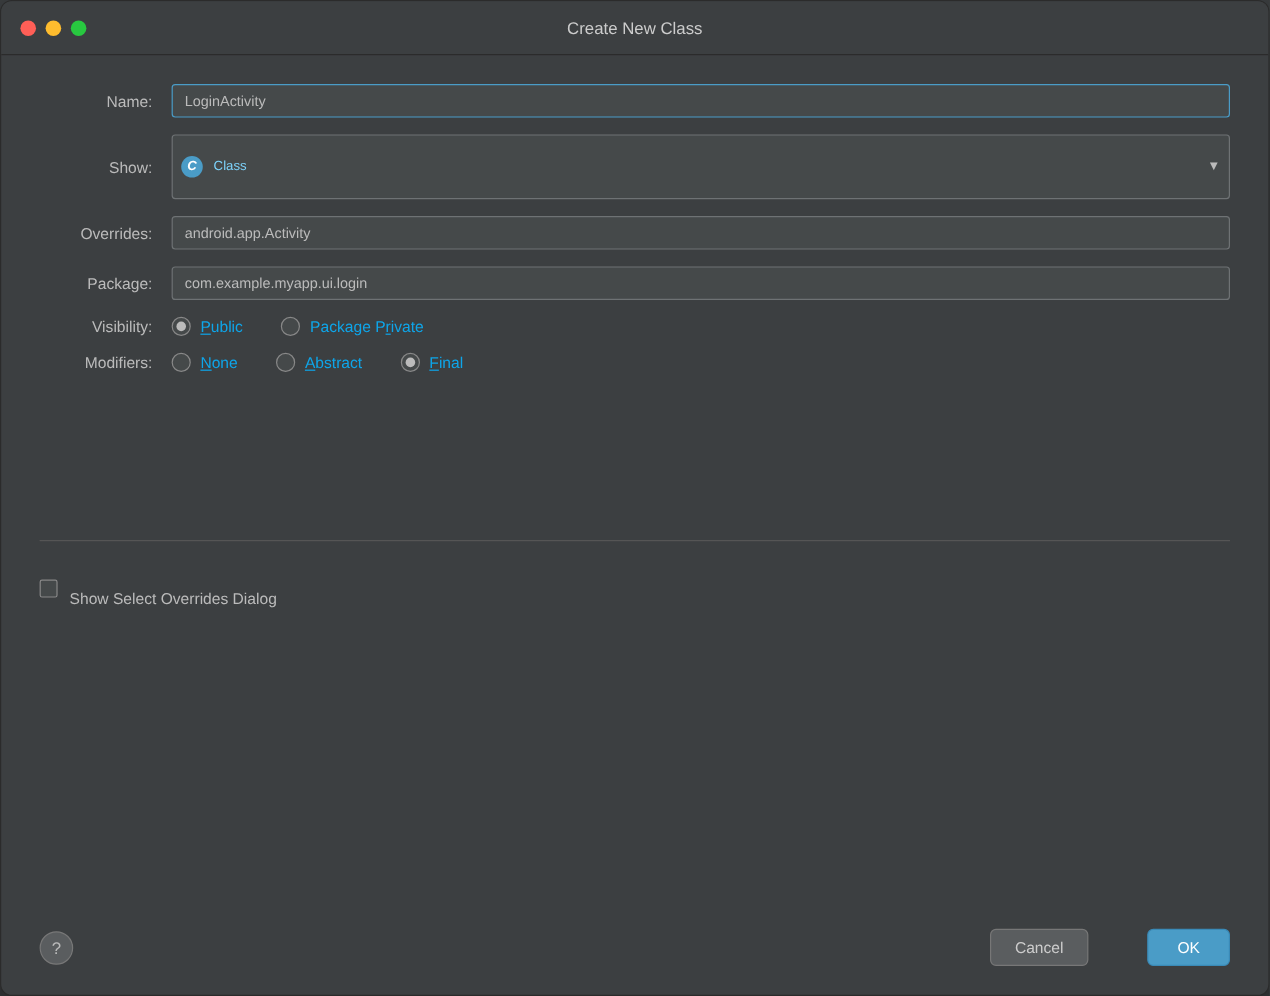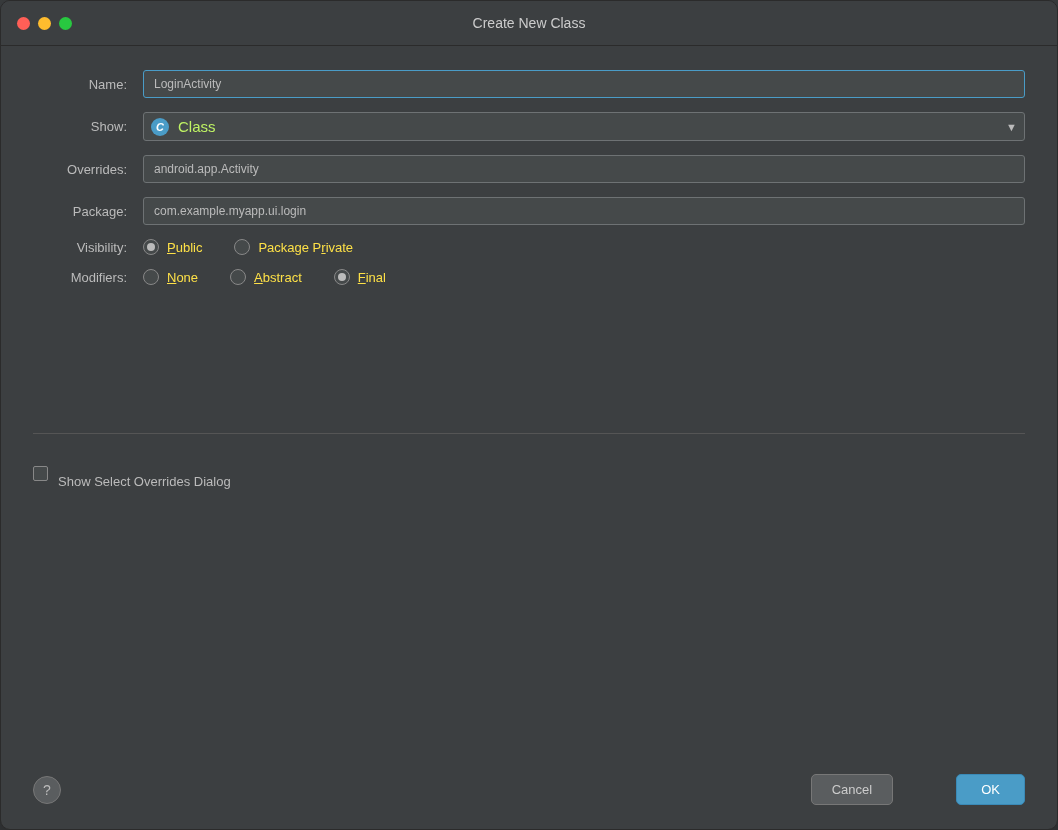--- a/index.html
+++ b/index.html
@@ -105,23 +105,23 @@
     .kind-select-wrapper {
       flex: 1;
       position: relative;
     }
 
     .kind-select {
       width: 100%;
       background: #45494a;
       border: 1px solid #6e7274;
       border-radius: 3px;
-      color: #bef264;
-      font-size: 15px;
-      padding: 5px 10px;
+      color: #7dd3fc;
+      font-size: 11px;
+      padding: 20px 10px;
       appearance: none;
       -webkit-appearance: none;
       cursor: pointer;
       padding-left: 34px;
     }
 
     .kind-icon {
       position: absolute;
       left: 8px;
       top: 50%;
@@ -187,21 +187,21 @@
       top: 50%;
       left: 50%;
       transform: translate(-50%, -50%);
       width: 8px;
       height: 8px;
       border-radius: 50%;
       background: #bbbbbb;
     }
 
     .radio-label {
-      color: #fde047;
+      color: #0ea5e9;
       font-size: 13px;
     }
 
     .radio-label u {
       text-decoration: underline;
     }
 
     .divider {
       border: none;
       border-top: 1px solid #555;
@@ -250,21 +250,21 @@
       color: #bbbbbb;
       font-size: 14px;
       cursor: pointer;
       display: flex;
       align-items: center;
       justify-content: center;
     }
 
     .footer-right {
       display: flex;
-      gap: 24px;
+      gap: 10px;
     }
 
     .btn-cancel {
       background: #5a5d5f;
       border: 1px solid #777;
       border-radius: 5px;
       color: #cccccc;
       font-size: 13px;
       padding: 7px 20px;
       cursor: pointer;

